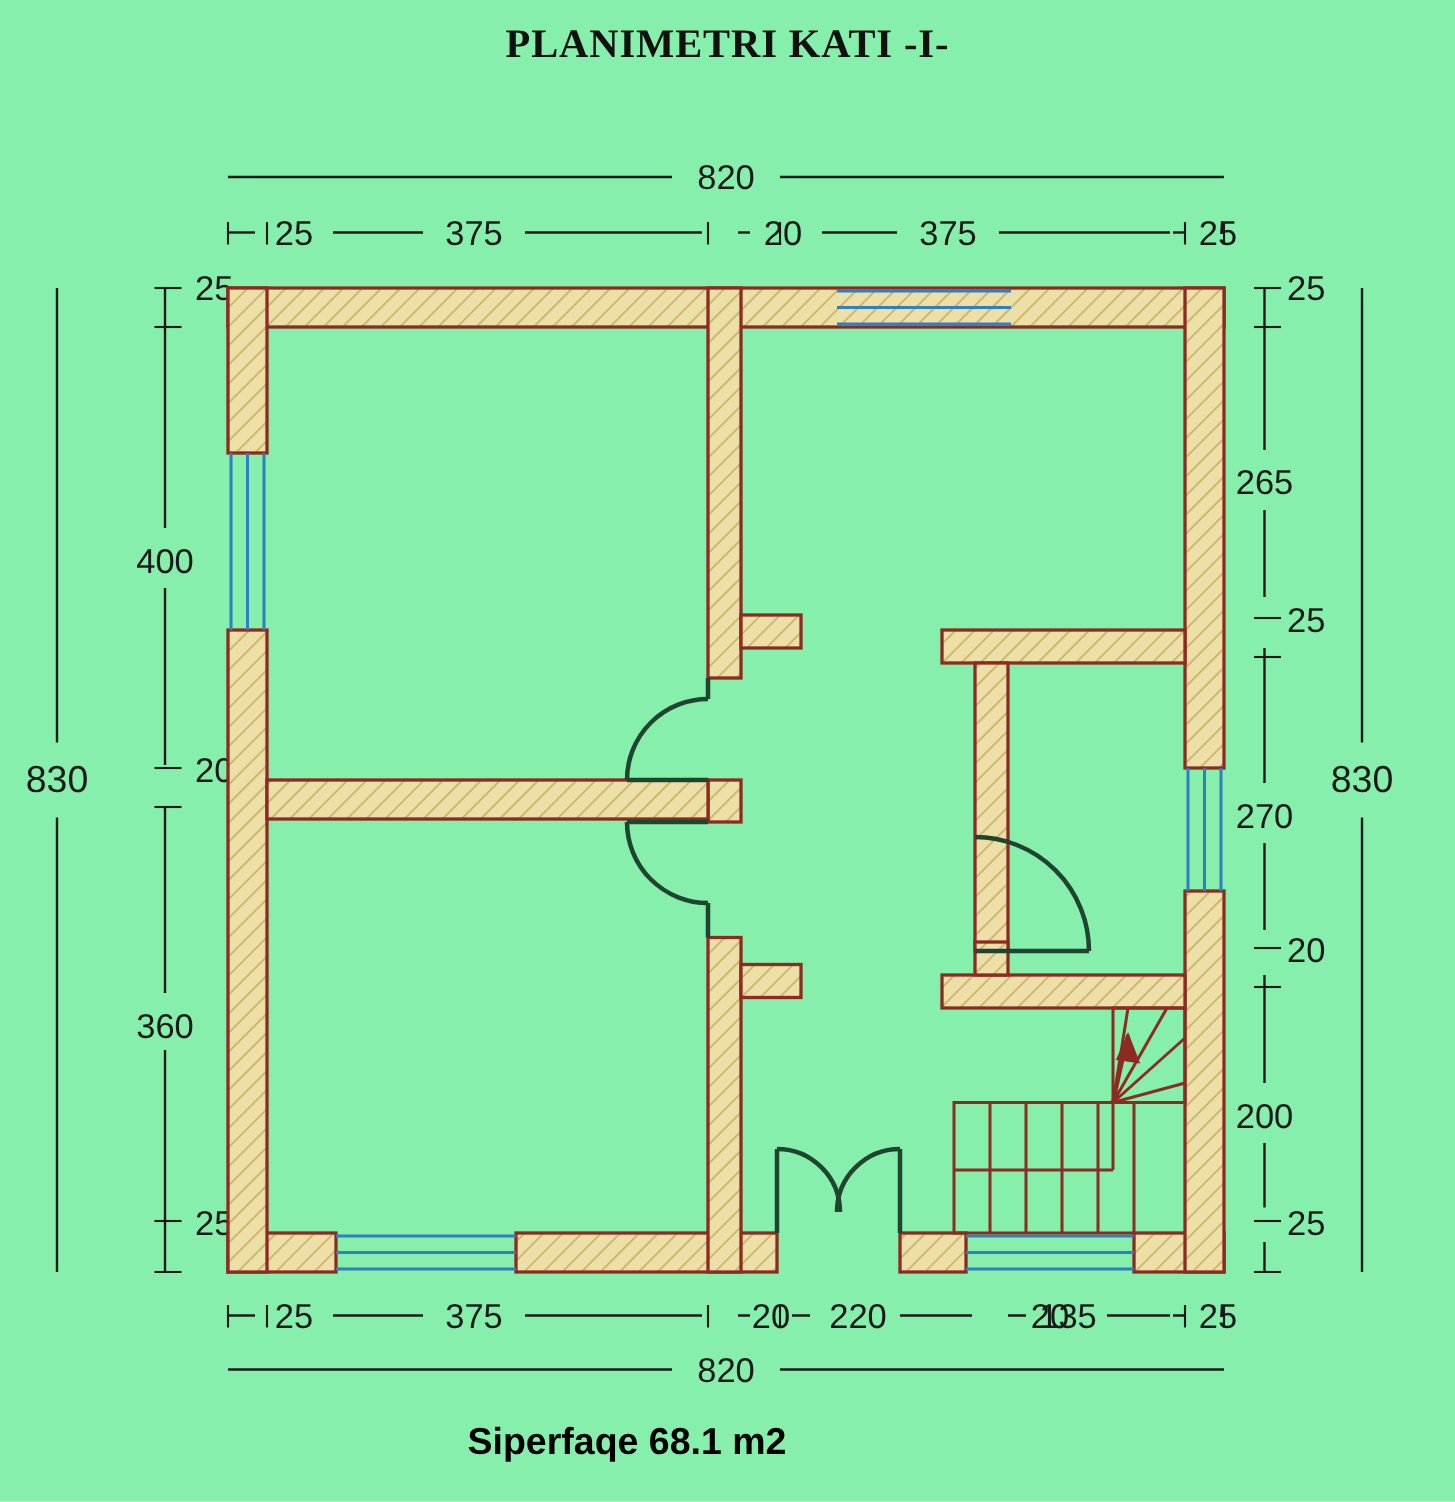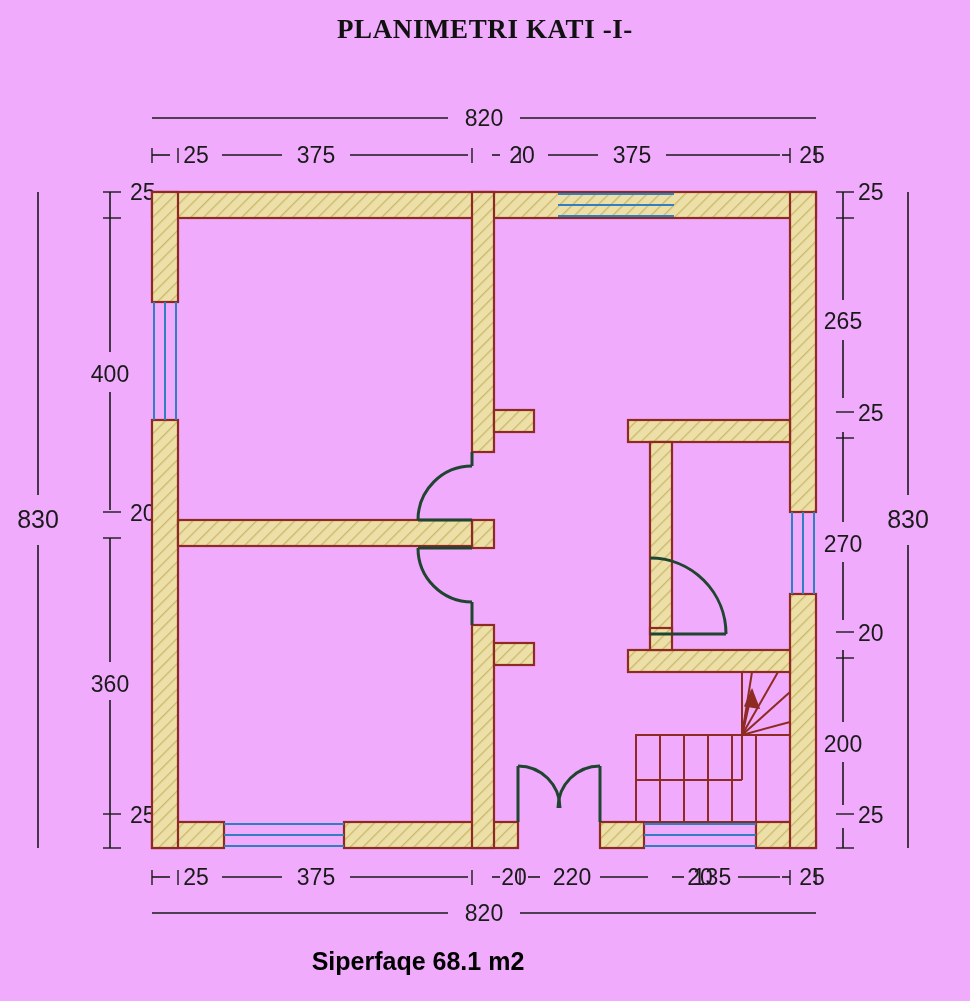--- a/index.html
+++ b/index.html
@@ -11,21 +11,21 @@
     width: 970px;
     height: 1001px;
     font-family: "Liberation Sans", sans-serif;
     overflow: hidden;
     position: relative;
   }
   #page {
     position: relative;
     width: 970px;
     height: 1001px;
-    background: #f0abfc;
+    background: #86efac;
   }
   .title {
     position: absolute;
     top: 14px;
     left: 0;
     width: 970px;
     text-align: center;
     font-family: "Liberation Serif", serif;
     font-weight: bold;
     font-size: 27px;

